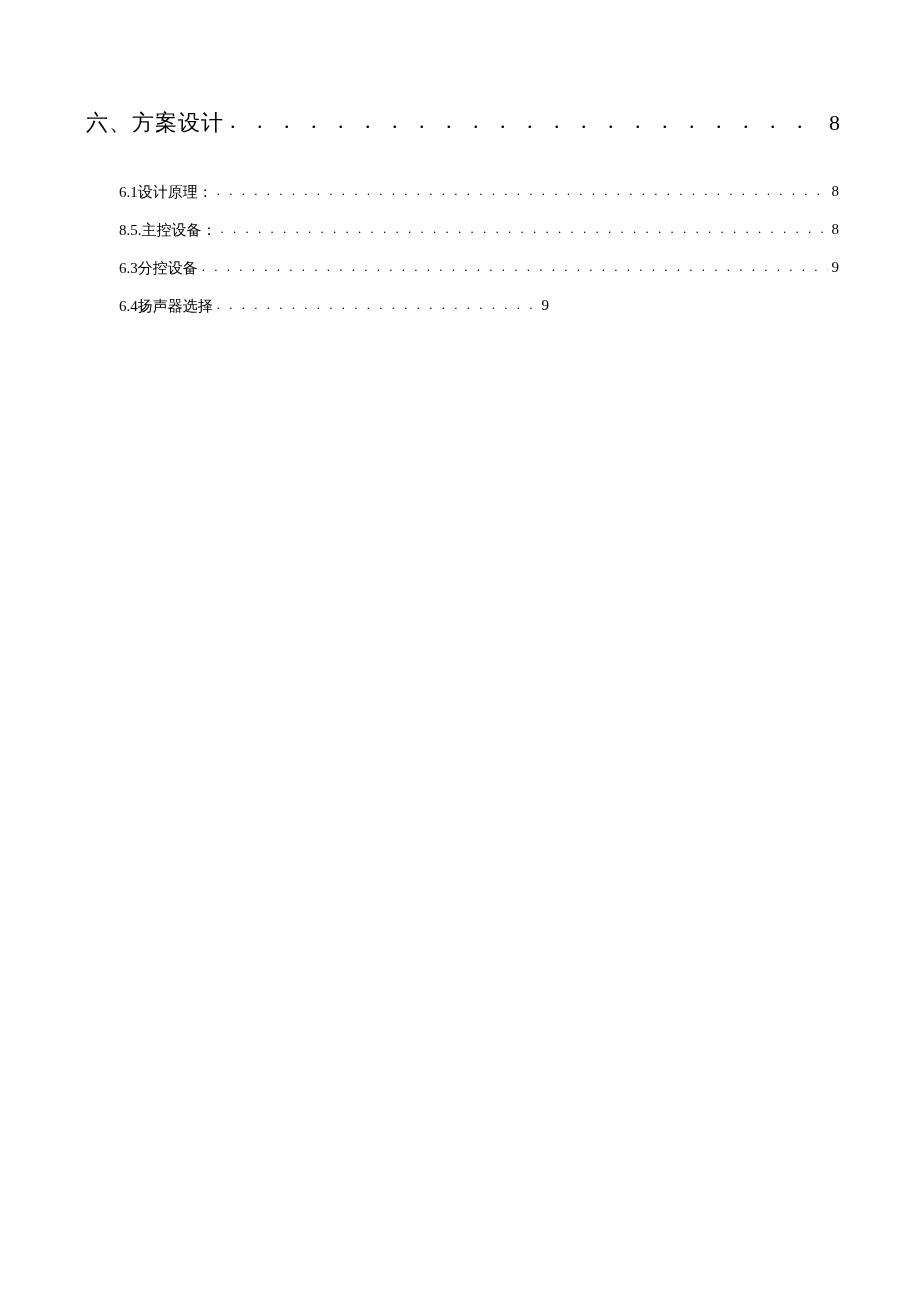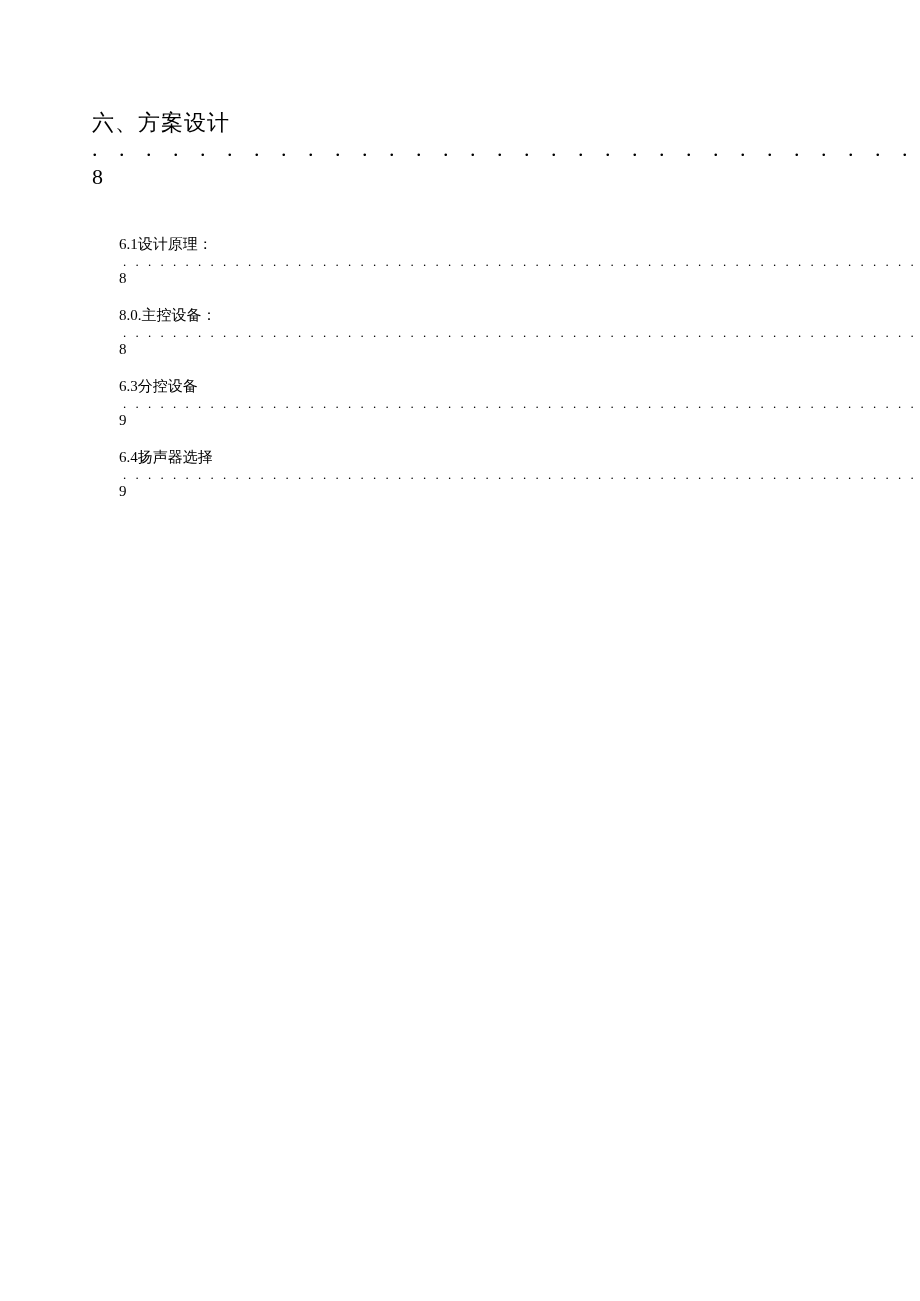--- a/index.html
+++ b/index.html
@@ -1,15 +1,15 @@
 <!DOCTYPE html>
 <html><head>
   <meta charset="utf-8">
   <style>
-    * { margin: 0; padding: 0; box-sizing: border-box; flex-direction: column; }
+    * { margin: 0; padding: 0; box-sizing: border-box; }
     body {
       width: 920px;
       height: 1301px;
       background: #ffffff;
       font-family: "SimSun", "宋体", serif;
       color: #000000;
       padding: 108px 80px 0 86px;
     }
     .toc-main {
       display: flex;
@@ -70,21 +70,21 @@
   <span class="toc-main-page">8</span>
 </div>
 
 <div class="toc-sub">
   <span class="toc-sub-title">6.1设计原理：</span>
   <span class="toc-sub-leader">. . . . . . . . . . . . . . . . . . . . . . . . . . . . . . . . . . . . . . . . . . . . . . . . . . . . . . . . . . . . . . . . . . . . . . . . . . . . . . . . . . . . . . . . . . . . . . . . . . . . . . . . . . . . . . . . . . . . . . . .</span>
   <span class="toc-sub-page">8</span>
 </div>
 
 <div class="toc-sub">
-  <span class="toc-sub-title">8.0.主控设备：</span>
+  <span class="toc-sub-title">8.5.主控设备：</span>
   <span class="toc-sub-leader">. . . . . . . . . . . . . . . . . . . . . . . . . . . . . . . . . . . . . . . . . . . . . . . . . . . . . . . . . . . . . . . . . . . . . . . . . . . . . . . . . . . . . . . . . . . . . . . . . . . . . . . . . . . . . . . . . . . . . . . .</span>
   <span class="toc-sub-page">8</span>
 </div>
 
 <div class="toc-sub">
   <span class="toc-sub-title">6.3分控设备</span>
   <span class="toc-sub-leader">. . . . . . . . . . . . . . . . . . . . . . . . . . . . . . . . . . . . . . . . . . . . . . . . . . . . . . . . . . . . . . . . . . . . . . . . . . . . . . . . . . . . . . . . . . . . . . . . . . . . . . . . . . . . . . . . . . . . . . . .</span>
   <span class="toc-sub-page">9</span>
 </div>
 

